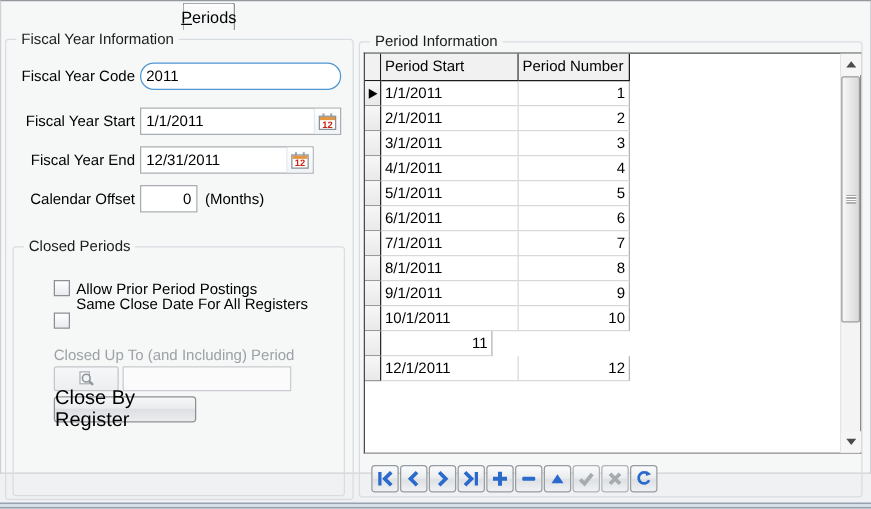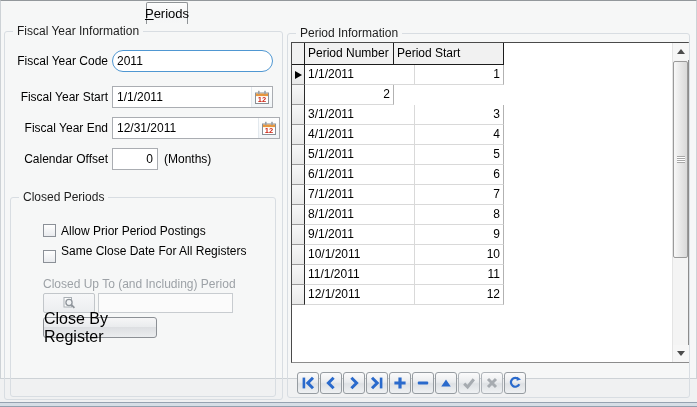--- a/index.html
+++ b/index.html
@@ -189,21 +189,21 @@
       <rect x="1.5" y="3" width="13" height="10.5" fill="#ffffff" stroke="#8a9096"></rect>
       <rect x="2" y="3.5" width="12" height="2.6" fill="#e8963c"></rect>
       <rect x="4" y="0.8" width="1.6" height="3.4" fill="#9aa0a6"></rect>
       <rect x="10.2" y="0.8" width="1.6" height="3.4" fill="#9aa0a6"></rect>
       <text x="8" y="12" text-anchor="middle" font-size="7.5" font-weight="bold" fill="#cc2211" font-family="Liberation Sans, sans-serif">12</text>
     </svg>
   </div>
 </div>
 
 <span class="lbl" style="top:121px;">Fiscal Year End</span>
-<div class="dateinput" style="left:112px;top:117px;width:168px;">
+<div class="dateinput" style="left:112px;top:117px;width:139px;">
   <input value="12/31/2011" style="">
   <div class="calbtn">
     <svg width="16" height="15" viewBox="0 0 16 15">
       <rect x="1.5" y="3" width="13" height="10.5" fill="#ffffff" stroke="#8a9096"></rect>
       <rect x="2" y="3.5" width="12" height="2.6" fill="#e8963c"></rect>
       <rect x="4" y="0.8" width="1.6" height="3.4" fill="#9aa0a6"></rect>
       <rect x="10.2" y="0.8" width="1.6" height="3.4" fill="#9aa0a6"></rect>
       <text x="8" y="12" text-anchor="middle" font-size="7.5" font-weight="bold" fill="#cc2211" font-family="Liberation Sans, sans-serif">12</text>
     </svg>
   </div>
@@ -214,21 +214,21 @@
 <span class="suffix" style="left:164px;top:152px;">(Months)</span>
 
 <div class="group" style="left:10px;top:197px;width:266px;height:200px;">
   <span class="group-label">Closed Periods</span>
 </div>
 
 <div class="cb" style="left:43px;top:224px;"></div>
 <span class="cblbl" style="left:61px;top:224px;">Allow Prior Period Postings</span>
 
 <div class="cb" style="left:43px;top:250px;"></div>
-<span class="cblbl" style="left:61px;top:244px;text-align:right;">Same Close Date For All Registers</span>
+<span class="cblbl" style="left:61px;top:236px;text-align:right;">Same Close Date For All Registers</span>
 
 <span class="cblbl disabled-text" style="left:43px;top:277px;">Closed Up To (and Including) Period</span>
 
 <div class="lookupbtn">
   <svg width="15" height="15" viewBox="0 0 15 15">
     <rect x="2" y="1.5" width="7.5" height="9.5" fill="#fdfdfd" stroke="#aab0b5"></rect>
     <circle cx="7" cy="6.5" r="3.1" fill="#f2f4f6" stroke="#8f959b" stroke-width="1.3"></circle>
     <line x1="9.4" y1="8.9" x2="12.4" y2="11.9" stroke="#8f959b" stroke-width="1.8"></line>
   </svg>
 </div>
@@ -236,33 +236,34 @@
 
 <div class="pushbtn">Close By Register</div>
 
 <div class="group" style="left:287px;top:33px;width:403px;height:365px;">
   <span class="group-label">Period Information</span>
 </div>
 
 <div class="grid">
   <div class="ghead">
     <div class="sel"></div>
+    <div class="hcell c1">Period Start</div>
     <div class="hcell c2">Period Number</div>
-    <div class="hcell c1">Period Start</div>
   </div>
 
   <div class="grow">
     <div class="sel">
         <div class="rowarrow"></div>
       </div>
     <div class="dcell c1">1/1/2011</div>
     <div class="dcell c2">1</div>
   </div>
   <div class="grow">
     <div class="sel"></div>
+    <div class="dcell c1">2/1/2011</div>
     <div class="dcell c2">2</div>
   </div>
   <div class="grow">
     <div class="sel"></div>
     <div class="dcell c1">3/1/2011</div>
     <div class="dcell c2">3</div>
   </div>
   <div class="grow">
     <div class="sel"></div>
     <div class="dcell c1">4/1/2011</div>
@@ -293,21 +294,20 @@
     <div class="dcell c1">9/1/2011</div>
     <div class="dcell c2">9</div>
   </div>
   <div class="grow">
     <div class="sel"></div>
     <div class="dcell c1">10/1/2011</div>
     <div class="dcell c2">10</div>
   </div>
   <div class="grow">
     <div class="sel"></div>
-    <div class="dcell c1">11/1/2011</div>
     <div class="dcell c2">11</div>
   </div>
   <div class="grow">
     <div class="sel"></div>
     <div class="dcell c1">12/1/2011</div>
     <div class="dcell c2">12</div>
   </div>
 
   <div class="vscroll">
     <div class="sbtn up">

